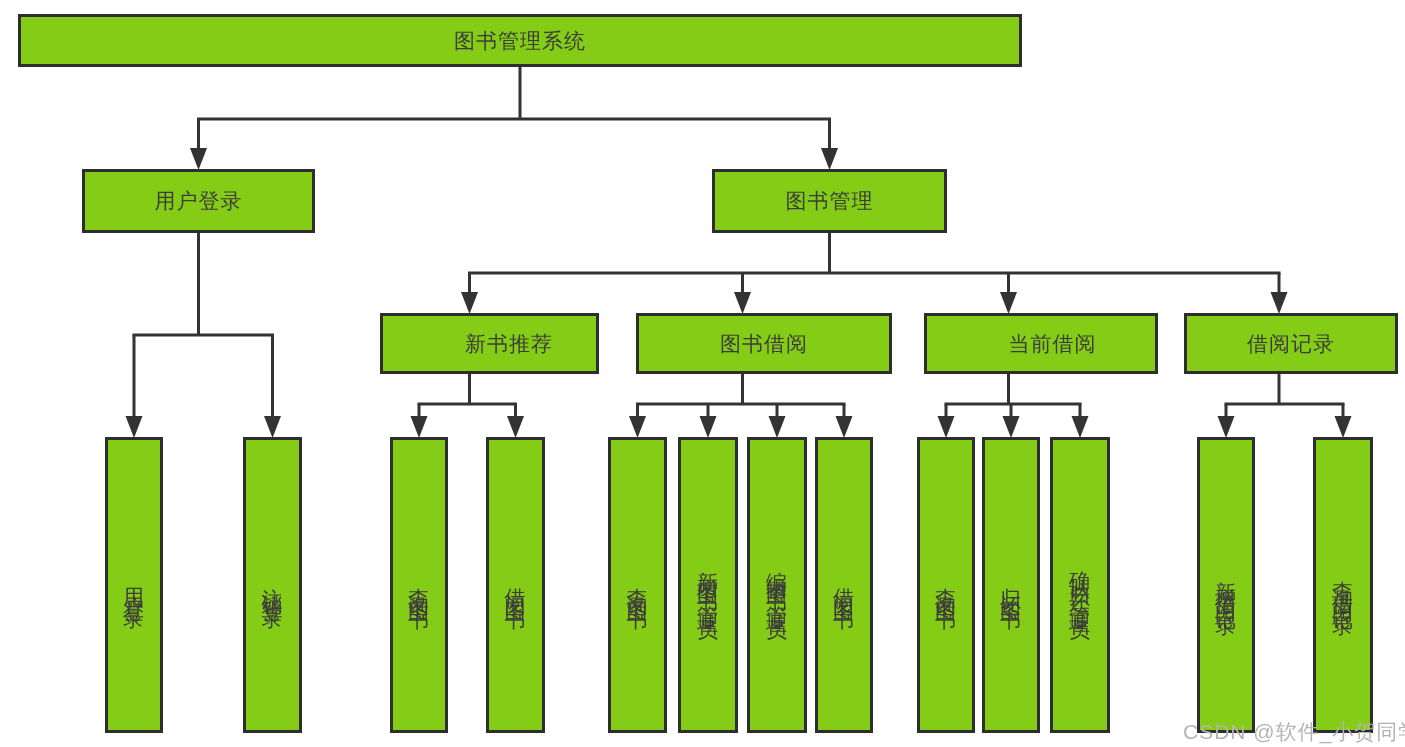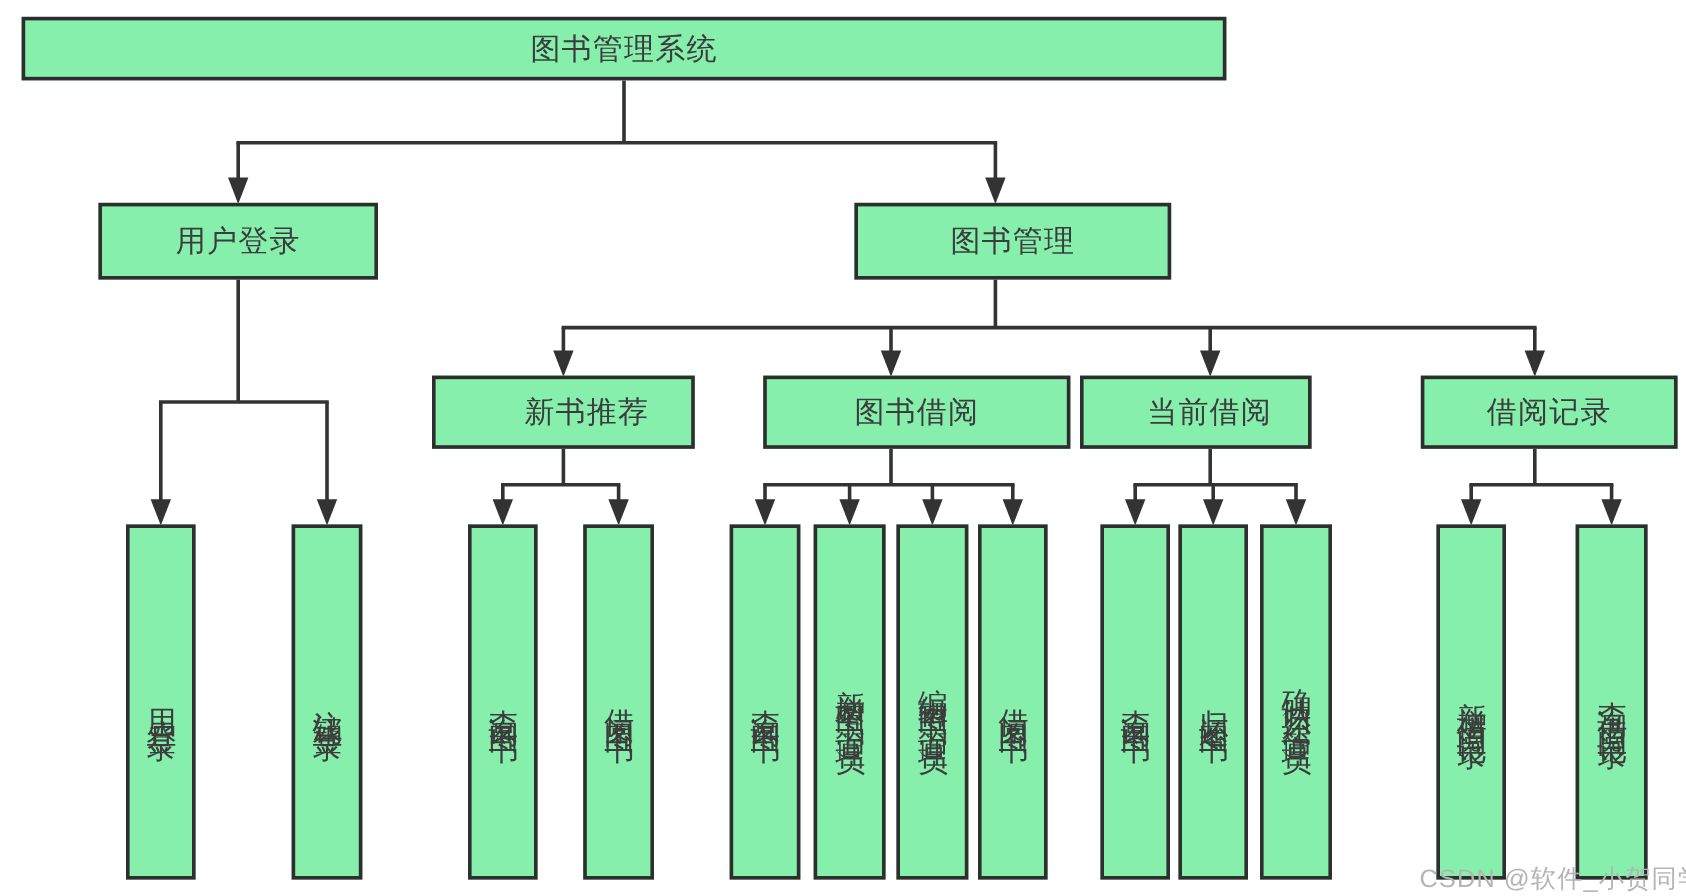--- a/index.html
+++ b/index.html
@@ -12,27 +12,27 @@
     overflow: hidden;
   }
   #connector-layer {
     position: absolute;
     left: 0; top: 0;
     pointer-events: none;
   }
   .node {
     position: absolute;
     box-sizing: border-box;
-    background: #86efac;
+    background: #84cc16;
     border: 3px solid var(--border, #2e2e2e);
     display: flex;
     align-items: center;
     justify-content: center;
     color: var(--text, #3c3c3c);
-    font-size: 25px;
+    font-size: 21px;
     font-weight: 500;
     letter-spacing: 1px;
     text-align: right;
     line-height: 1.2;
   }
   .node.vertical {
     writing-mode: vertical-rl;
     letter-spacing: 7px;
   }
   .watermark {
@@ -100,24 +100,24 @@
       <line x1="1279" y1="374" x2="1279" y2="404" stroke="#333333" stroke-width="3"></line>
       <line x1="1224.5" y1="404" x2="1344.5" y2="404" stroke="#333333" stroke-width="3"></line>
       <line x1="1226" y1="404" x2="1226" y2="421" stroke="#333333" stroke-width="3"></line>
       <polygon points="1217.5,416 1234.5,416 1226,438" fill="#333333"></polygon>
       <line x1="1343" y1="404" x2="1343" y2="421" stroke="#333333" stroke-width="3"></line>
       <polygon points="1334.5,416 1351.5,416 1343,438" fill="#333333"></polygon>
     </svg>
   <div id="nodes">
       <div class="node" style="left: 18px; top: 14px; width: 1004px; height: 53px;">图书管理系统</div>
       <div class="node" style="left: 82px; top: 169px; width: 233px; height: 64px;">用户登录</div>
-      <div class="node" style="left: 712px; top: 169px; width: 264px; height: 64px;">图书管理</div>
-      <div class="node" style="left: 360px; top: 313px; width: 219px; height: 61px; padding-left: 39px;">新书推荐</div>
+      <div class="node" style="left: 712px; top: 169px; width: 235px; height: 64px;">图书管理</div>
+      <div class="node" style="left: 380px; top: 313px; width: 219px; height: 61px; padding-left: 39px;">新书推荐</div>
       <div class="node" style="left: 636px; top: 313px; width: 256px; height: 61px;">图书借阅</div>
-      <div class="node" style="left: 900px; top: 313px; width: 193px; height: 61px; padding-left: 23px;">当前借阅</div>
+      <div class="node" style="left: 924px; top: 313px; width: 234px; height: 61px; padding-left: 23px;">当前借阅</div>
       <div class="node" style="left: 1172px; top: 313px; width: 214px; height: 61px; margin-left: 12px;">借阅记录</div>
       <div class="node vertical" style="left: 105px; top: 437px; width: 58px; height: 296px;">用户登录</div>
       <div class="node vertical" style="left: 243px; top: 437px; width: 59px; height: 296px;">注销登录</div>
       <div class="node vertical" style="left: 390px; top: 437px; width: 58px; height: 296px;">查询图书</div>
       <div class="node vertical" style="left: 486px; top: 437px; width: 59px; height: 296px;">借阅图书</div>
       <div class="node vertical" style="left: 608px; top: 437px; width: 59px; height: 296px;">查询图书</div>
       <div class="node vertical" style="left: 678px; top: 437px; width: 60px; height: 296px;">新增图书（管理员）</div>
       <div class="node vertical" style="left: 747px; top: 437px; width: 60px; height: 296px;">编辑图书（管理员）</div>
       <div class="node vertical" style="left: 815px; top: 437px; width: 58px; height: 296px;">借阅图书</div>
       <div class="node vertical" style="left: 917px; top: 437px; width: 58px; height: 296px;">查询图书</div>

